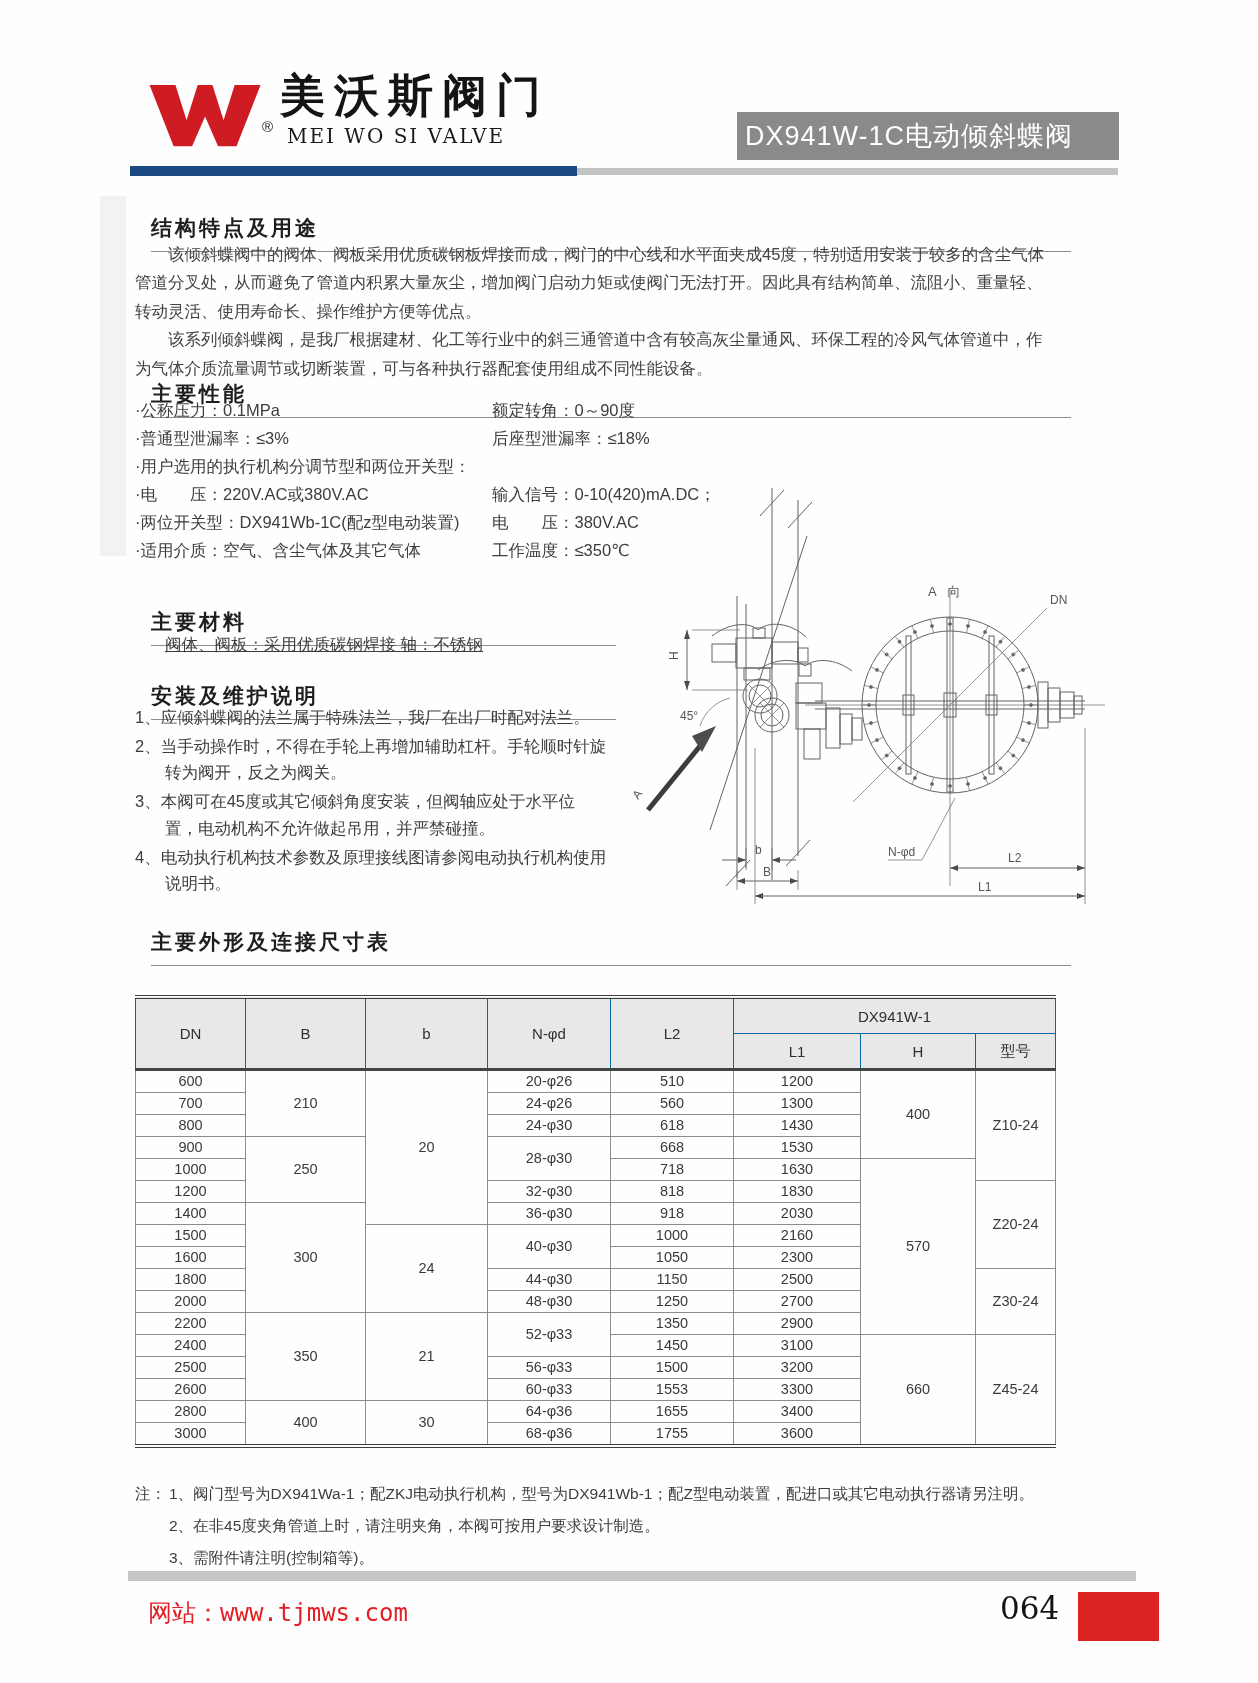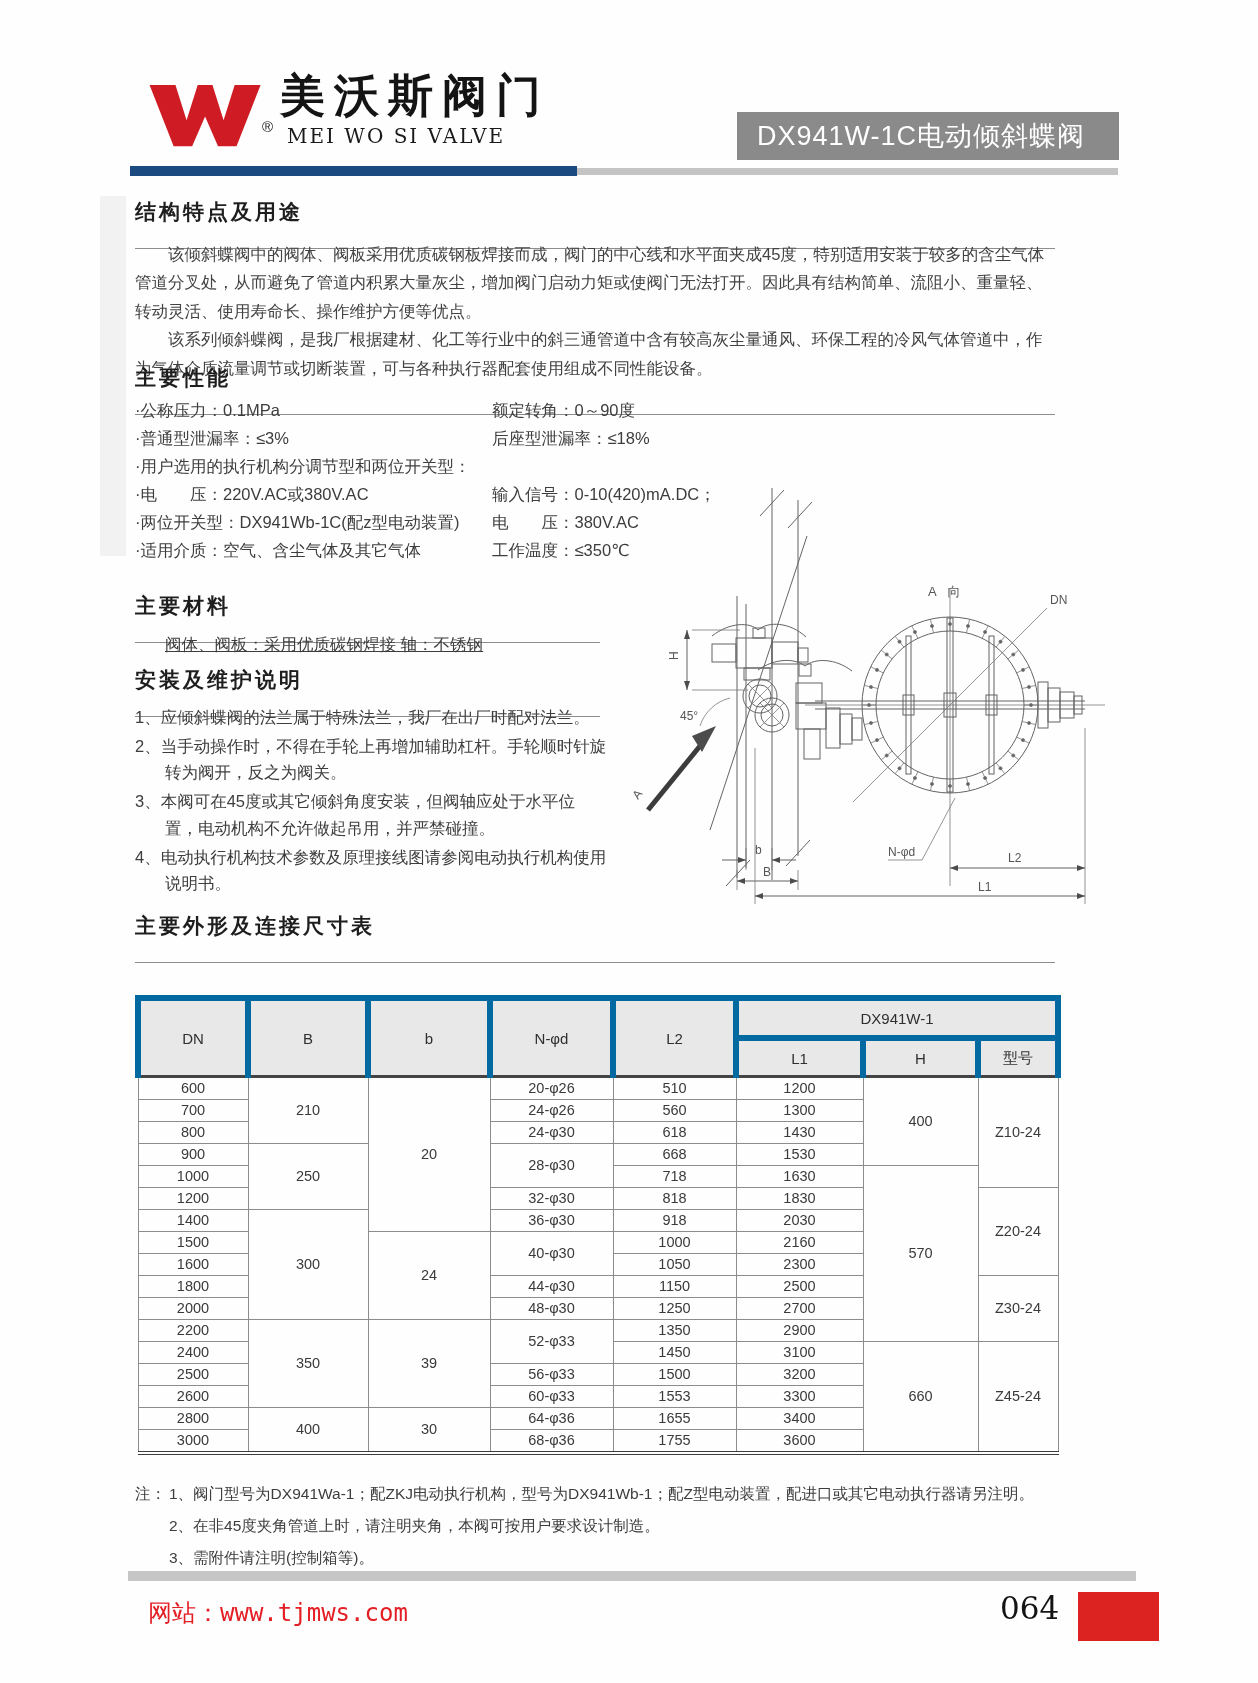--- a/index.html
+++ b/index.html
@@ -7,29 +7,29 @@
         font-family:"Liberation Sans","DejaVu Sans",sans-serif;color:#333;overflow:hidden;}
 
   
   .logo-mark{position:absolute;left:148px;top:74px;width:116px;height:74px;}
   .logo-reg{position:absolute;left:262px;top:118px;font-size:15px;color:#222;}
   .logo-cn{position:absolute;left:280px;top:66px;font-size:45px;font-weight:bold;color:#141414;
            letter-spacing:9px;font-family:"DejaVu Serif","Liberation Serif",serif;}
   .logo-en{position:absolute;left:287px;top:124px;font-size:20px;color:#1a1a1a;
            letter-spacing:2px;font-family:"DejaVu Serif","Liberation Serif",serif;}
   .title-bar{position:absolute;left:737px;top:112px;width:382px;height:48px;background:#8a8a8a;
-             color:#ffffff;font-size:27px;line-height:48px;padding-left:20px;box-sizing:border-box;
+             color:#ffffff;font-size:27px;line-height:48px;padding-left:8px;box-sizing:border-box;
              letter-spacing:1px;}
   .rule-navy{position:absolute;left:130px;top:166px;width:447px;height:10px;background:#1b4a80;}
   .rule-gray{position:absolute;left:577px;top:168px;width:541px;height:7px;background:#c4c4c4;}
   .scan-strip{position:absolute;left:100px;top:196px;width:26px;height:360px;background:#f2f2f2;}
 
   
-  .sec-head{position:absolute;left:135px;margin:0;font-size:21px;font-weight:bold;color:#1e1e1e;
-            letter-spacing:3px;border-bottom:1px solid #8d8d8d;padding-bottom:22px;}
+  .sec-head{position:absolute;left:135px;margin:16px;font-size:21px;font-weight:bold;color:#1e1e1e;
+            letter-spacing:3px;border-bottom:1px solid #8d8d8d;padding-bottom:9px;}
   .w-full{width:920px;}
   .w-half{width:465px;}
   .para-block{position:absolute;left:135px;top:240px;width:920px;font-size:16.5px;color:#424242;
               line-height:1.72;}
   .para-block p{margin:0;text-indent:2em;}
   .perf-rows{position:absolute;left:135px;top:400px;width:920px;}
   .perf-row{position:relative;height:28px;font-size:16.5px;color:#3d3d3d;white-space:nowrap;}
   .perf-right{position:absolute;left:357px;top:0;}
   .materials-line{position:absolute;left:165px;top:634px;font-size:16.5px;color:#3d3d3d;text-decoration:underline;}
   .install-list{position:absolute;left:135px;top:704px;width:472px;font-size:16.5px;color:#3d3d3d;}
@@ -41,21 +41,21 @@
   .dwg{stroke:#636363;stroke-width:1;fill:none;}
   .dwg-thin{stroke:#7a7a7a;stroke-width:0.8;fill:none;}
   .dwg-fill{fill:#4c4c4c;stroke:none;}
   .dwg-txt{font-size:12px;fill:#555;font-family:"Liberation Sans",sans-serif;}
 
   
   .dim-table{position:absolute;left:135px;top:995px;width:920px;border-collapse:collapse;
              table-layout:fixed;border-left:1px solid #6d6d6d;border-right:1px solid #6d6d6d;
              border-top:4px double #3c3c3c;border-bottom:4px double #3c3c3c;}
   .dim-table th{background:#e8e8e8;font-size:15px;font-weight:normal;color:#2f2f2f;
-                height:32px;border:6px solid #0369a1;}
+                height:32px;border:1px solid #0369a1;}
   .dim-table thead tr:last-child th,.dim-table thead th[rowspan]{border-bottom:3px solid #444;}
   .dim-table td{font-size:14.5px;color:#3a3a3a;text-align:center;height:21px;line-height:21px;
                 padding:0;border:1px solid #8c8c8c;}
 
   
   .notes{position:absolute;left:135px;top:1478px;width:1060px;font-size:15.5px;color:#3d3d3d;
          display:flex;}
   .notes-label{flex:0 0 34px;line-height:32px;}
   .notes-item{line-height:32px;}
 
@@ -379,21 +379,21 @@
         </tr>
         <tr>
           <td>2000</td>
           <td>48-φ30</td>
           <td>1250</td>
           <td>2700</td>
         </tr>
         <tr>
           <td>2200</td>
           <td rowspan="4">350</td>
-          <td rowspan="4">39</td>
+          <td rowspan="4">21</td>
           <td rowspan="2">52-φ33</td>
           <td>1350</td>
           <td>2900</td>
         </tr>
         <tr>
           <td>2400</td>
           <td>1450</td>
           <td>3100</td>
           <td rowspan="5">660</td>
           <td rowspan="5">Z45-24</td>

